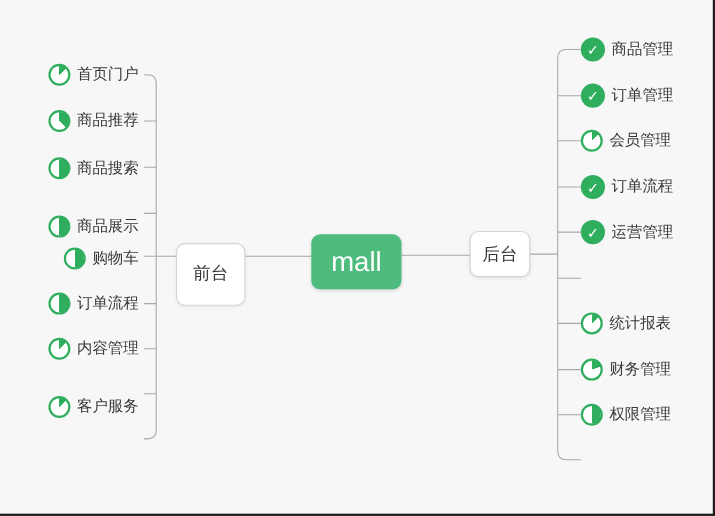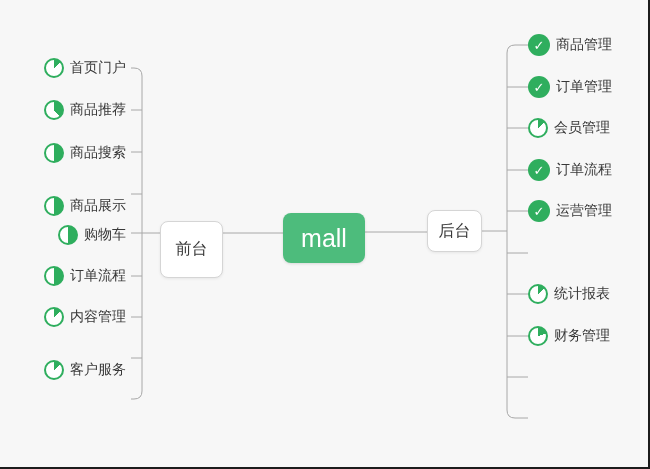--- a/index.html
+++ b/index.html
@@ -122,20 +122,24 @@
     <span class="label">运营管理</span>
   </div>
   <div class="row row-right" style="top:323px">
     <span class="icon icon-pie" style="background: conic-gradient(var(--icon-green) 20%, #ffffff 0);"></span>
     <span class="label">财务管理</span>
   </div>
   <div class="row row-right" style="top:281px">
     <span class="icon icon-pie" style="background: conic-gradient(var(--icon-green) 13%, #ffffff 0);"></span>
     <span class="label">统计报表</span>
   </div>
+  <div class="row row-right" style="top:364px">
+    <span class="icon icon-pie" style="background: conic-gradient(var(--icon-green) 50%, #ffffff 0);"></span>
+    <span class="label">权限管理</span>
+  </div>
 
   <div class="node node-branch node-front">
     <span>前台</span>
   </div>
   <div class="node node-mall">
     <span>mall</span>
   </div>
   <div class="node node-branch node-back">
     <span>后台</span>
   </div>

